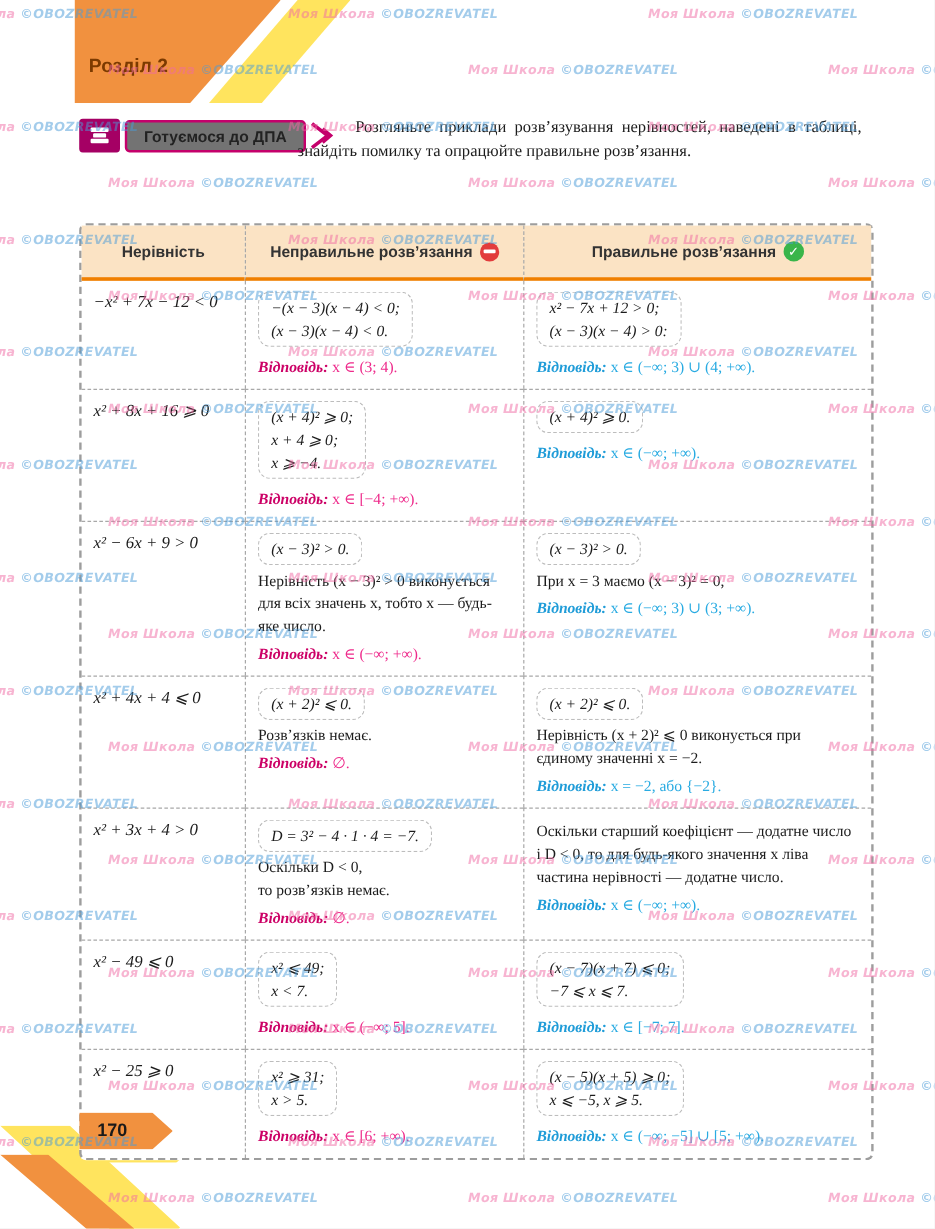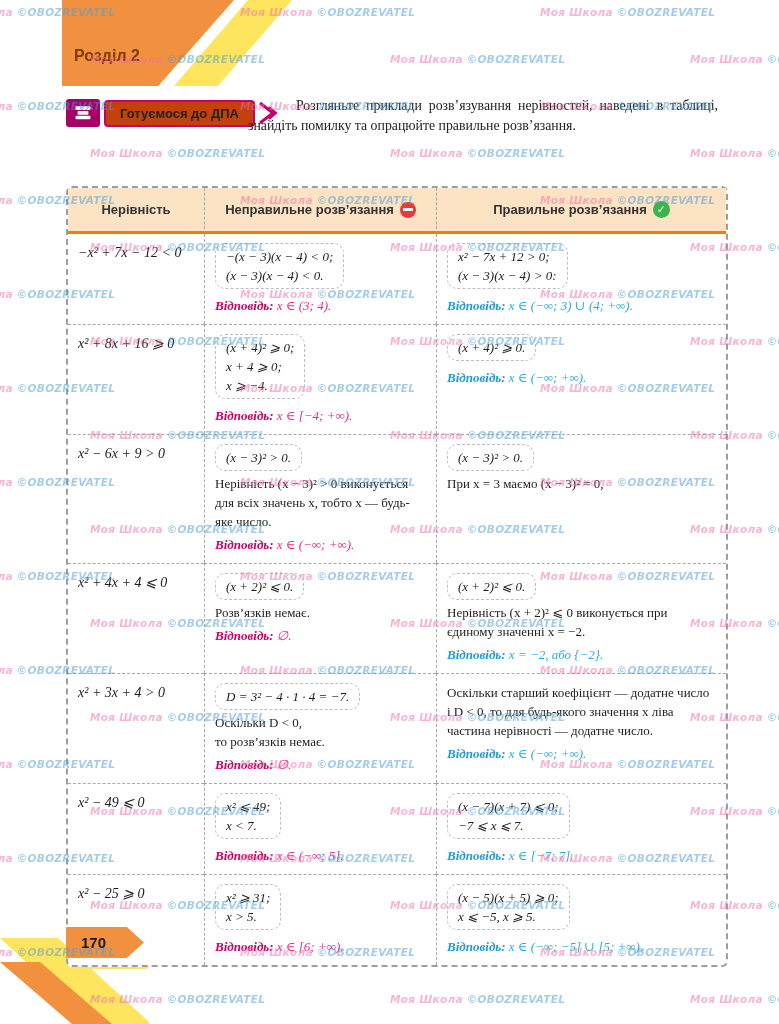--- a/index.html
+++ b/index.html
@@ -25,21 +25,21 @@
   .pagenum-arrow{position:absolute;left:66px;top:927px;width:78px;height:31px;background:#F1913F;
     clip-path:polygon(0 0,78% 0,100% 50%,78% 100%,0 100%);z-index:2;
     display:flex;align-items:center;}
   .pagenum-arrow span{font-family:"Liberation Sans",sans-serif;font-weight:bold;font-size:15px;
     color:#1a1a1a;padding-left:15px;}
 
   
   .badge{position:absolute;left:66px;top:99px;display:flex;align-items:center;z-index:2;}
   .badge-icon{width:34px;height:28px;background:#A50064;border-radius:3px;
     display:flex;align-items:center;justify-content:center;}
-  .badge-label{margin-left:4px;border:2px solid #C4006B;border-radius:4px;background:#c2410c;
+  .badge-label{margin-left:4px;border:2px solid #C4006B;border-radius:4px;background:#737373;
     padding:4px 14px;font-family:"Liberation Sans",sans-serif;font-weight:bold;font-size:13px;color:#222;}
   .badge-arrow{margin-left:2px;display:flex;align-items:center;}
 
   
   .intro{position:absolute;left:248px;top:96px;width:470px;z-index:2;
     font-size:13.8px;line-height:1.42;text-align:justify;}
   .intro p{margin:0 0 3px 0;}
   .intro .p1{padding-left:50px;text-indent:16px;}
   .intro .p2{text-indent:48px;}
 
@@ -57,21 +57,21 @@
   .thead .th:first-child{border-top:none;}
   .trow:first-of-type .cell{border-top:none;}
 
   .math{font-style:italic;}
   .ineq-cell{font-size:14px;}
   .workbox{display:inline-block;border:1.5px dashed #bdbdbd;border-radius:10px;
     padding:3px 10px;margin-bottom:3px;}
   .line{white-space:normal;}
   .answer{margin-top:4px;}
   .alabel{font-weight:bold;font-style:italic;}
-  .avalue{font-style:italic;}
+  .avalue{}
   .sol-cell.wrong .alabel{color:#CC0066;}
   .sol-cell.wrong .avalue{color:#EE2A8B;}
   .sol-cell.right .alabel{color:#1F9CD8;}
   .sol-cell.right .avalue{color:#29ABE2;}
 
   .icon-no{width:16px;height:16px;border-radius:50%;background:#E23C3C;position:relative;
     display:inline-block;flex:0 0 auto;}
   .icon-no::after{content:"";position:absolute;left:3px;right:3px;top:6.5px;height:3px;
     background:#fff;border-radius:1px;}
   .icon-ok{width:17px;height:17px;border-radius:50%;background:#39B54A;color:#fff;
@@ -136,21 +136,21 @@
           <div class="cell sol-cell right"><div class="workbox"><div class="line math">x² − 7x + 12 &gt; 0;</div><div class="line math">(x − 3)(x − 4) &gt; 0:</div></div><div class="answer"><span class="alabel">Відповідь:</span><span class="avalue"> x ∈ (−∞; 3) ∪ (4; +∞).</span></div></div>
         </div>
         <div class="trow">
           <div class="cell ineq-cell math">x² + 8x + 16 ⩾ 0</div>
           <div class="cell sol-cell wrong"><div class="workbox"><div class="line math">(x + 4)² ⩾ 0;</div><div class="line math">x + 4 ⩾ 0;</div><div class="line math">x ⩾ −4.</div></div><div class="answer"><span class="alabel">Відповідь:</span><span class="avalue"> x ∈ [−4; +∞).</span></div></div>
           <div class="cell sol-cell right"><div class="workbox"><div class="line math">(x + 4)² ⩾ 0.</div></div><div class="answer"><span class="alabel">Відповідь:</span><span class="avalue"> x ∈ (−∞; +∞).</span></div></div>
         </div>
         <div class="trow">
           <div class="cell ineq-cell math">x² − 6x + 9 &gt; 0</div>
           <div class="cell sol-cell wrong"><div class="workbox"><div class="line math">(x − 3)² &gt; 0.</div></div><div class="line">Нерівність (x − 3)² &gt; 0 виконується для всіх значень x, тобто x — будь-яке число.</div><div class="answer"><span class="alabel">Відповідь:</span><span class="avalue"> x ∈ (−∞; +∞).</span></div></div>
-          <div class="cell sol-cell right"><div class="workbox"><div class="line math">(x − 3)² &gt; 0.</div></div><div class="line">При x = 3 маємо (x − 3)² = 0,</div></div>
+          <div class="cell sol-cell right"><div class="workbox"><div class="line math">(x − 3)² &gt; 0.</div></div><div class="line">При x = 3 маємо (x − 3)² = 0,</div><div class="answer"><span class="alabel">Відповідь:</span><span class="avalue"> x ∈ (−∞; 3) ∪ (3; +∞).</span></div></div>
         </div>
         <div class="trow">
           <div class="cell ineq-cell math">x² + 4x + 4 ⩽ 0</div>
           <div class="cell sol-cell wrong"><div class="workbox"><div class="line math">(x + 2)² ⩽ 0.</div></div><div class="line">Розв’язків немає.</div><div class="answer"><span class="alabel">Відповідь:</span><span class="avalue"> ∅.</span></div></div>
           <div class="cell sol-cell right"><div class="workbox"><div class="line math">(x + 2)² ⩽ 0.</div></div><div class="line">Нерівність (x + 2)² ⩽ 0 виконується при єдиному значенні x = −2.</div><div class="answer"><span class="alabel">Відповідь:</span><span class="avalue"> x = −2, або {−2}.</span></div></div>
         </div>
         <div class="trow">
           <div class="cell ineq-cell math">x² + 3x + 4 &gt; 0</div>
           <div class="cell sol-cell wrong"><div class="workbox"><div class="line math">D = 3² − 4 · 1 · 4 = −7.</div></div><div class="line">Оскільки D &lt; 0,</div><div class="line">то розв’язків немає.</div><div class="answer"><span class="alabel">Відповідь:</span><span class="avalue"> ∅.</span></div></div>
           <div class="cell sol-cell right">

